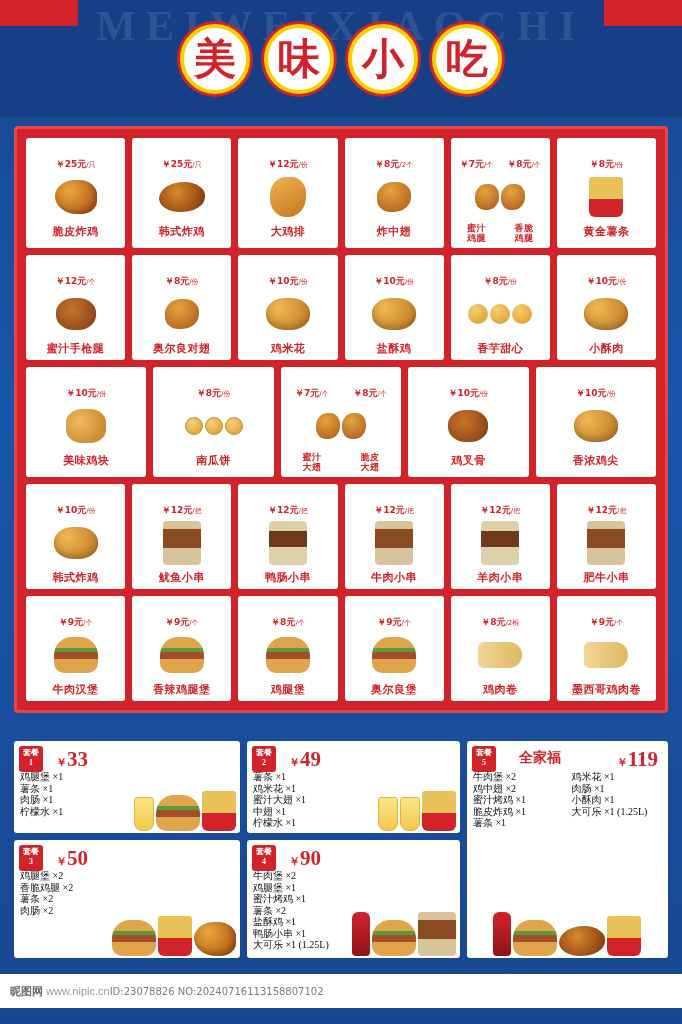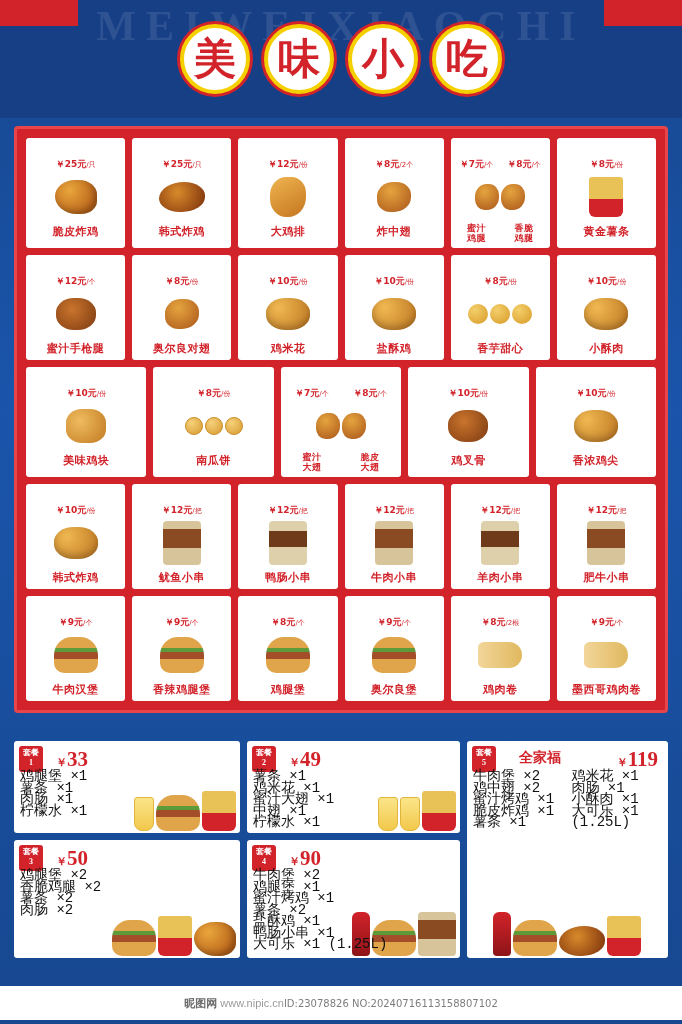--- a/index.html
+++ b/index.html
@@ -122,35 +122,35 @@
   .combo-price .y { font-size: 11px; }
   .combo-price .n { font-size: 21px; }
   .combo-title {
     position: absolute; top: 8px; left: 40px;
     color: #d2232a; font-weight: bold; font-size: 14px;
     font-family: "Liberation Serif", serif;
     margin-left: 12px;
   }
   .combo-list {
     position: relative; z-index: 2; margin-top: 22px;
-    font-size: 14px; line-height: 11.5px; color: #111;
-    font-family: Liberation Mono, monospace;
+    font-size: 10px; line-height: 11.5px; color: #111;
+    font-family: Liberation Serif, serif;
   }
   .combo-list.two-col { column-count: 2; column-gap: 8px; }
   .combo-art { position: absolute; right: 4px; bottom: 2px; display: flex; align-items: flex-end; gap: 2px; z-index: 1; }
   .cup { width: 20px; height: 34px; background: linear-gradient(#fbe58a,#f2c84b); border-radius: 3px 3px 8px 8px; border: 1px solid #e0b63a; }
   .coke { width: 18px; height: 44px; background: linear-gradient(#d2232a,#8d1418); border-radius: 6px 6px 4px 4px; }
 
   .h1-small { height: 92px; }
   .h2 { height: 118px; }
 
   
   .footer {
-    position: absolute; bottom: 4px; left: 0; right: 0; height: 34px;
-    background: #fff; display: flex; align-items: center; justify-content: center;
+    position: absolute; bottom: 16px; left: 0; right: 0; height: 34px;
+    background: #fff; display: flex; align-items: center; justify-content: flex-start;
     padding: 0 10px;
   }
   .wm { font-size: 11px; color: #9b9b9b; font-family: "Liberation Sans", sans-serif; }
   .wm b { color: #6a6a6a; }
   .doc-id { font-size: 10px; color: #7d7d7d; }
   .watermark-left {
     position: absolute; left: 4px; bottom: 40px;
     writing-mode: vertical-rl; font-size: 11px; color: rgba(255,255,255,0.35);
   }
 </style>

